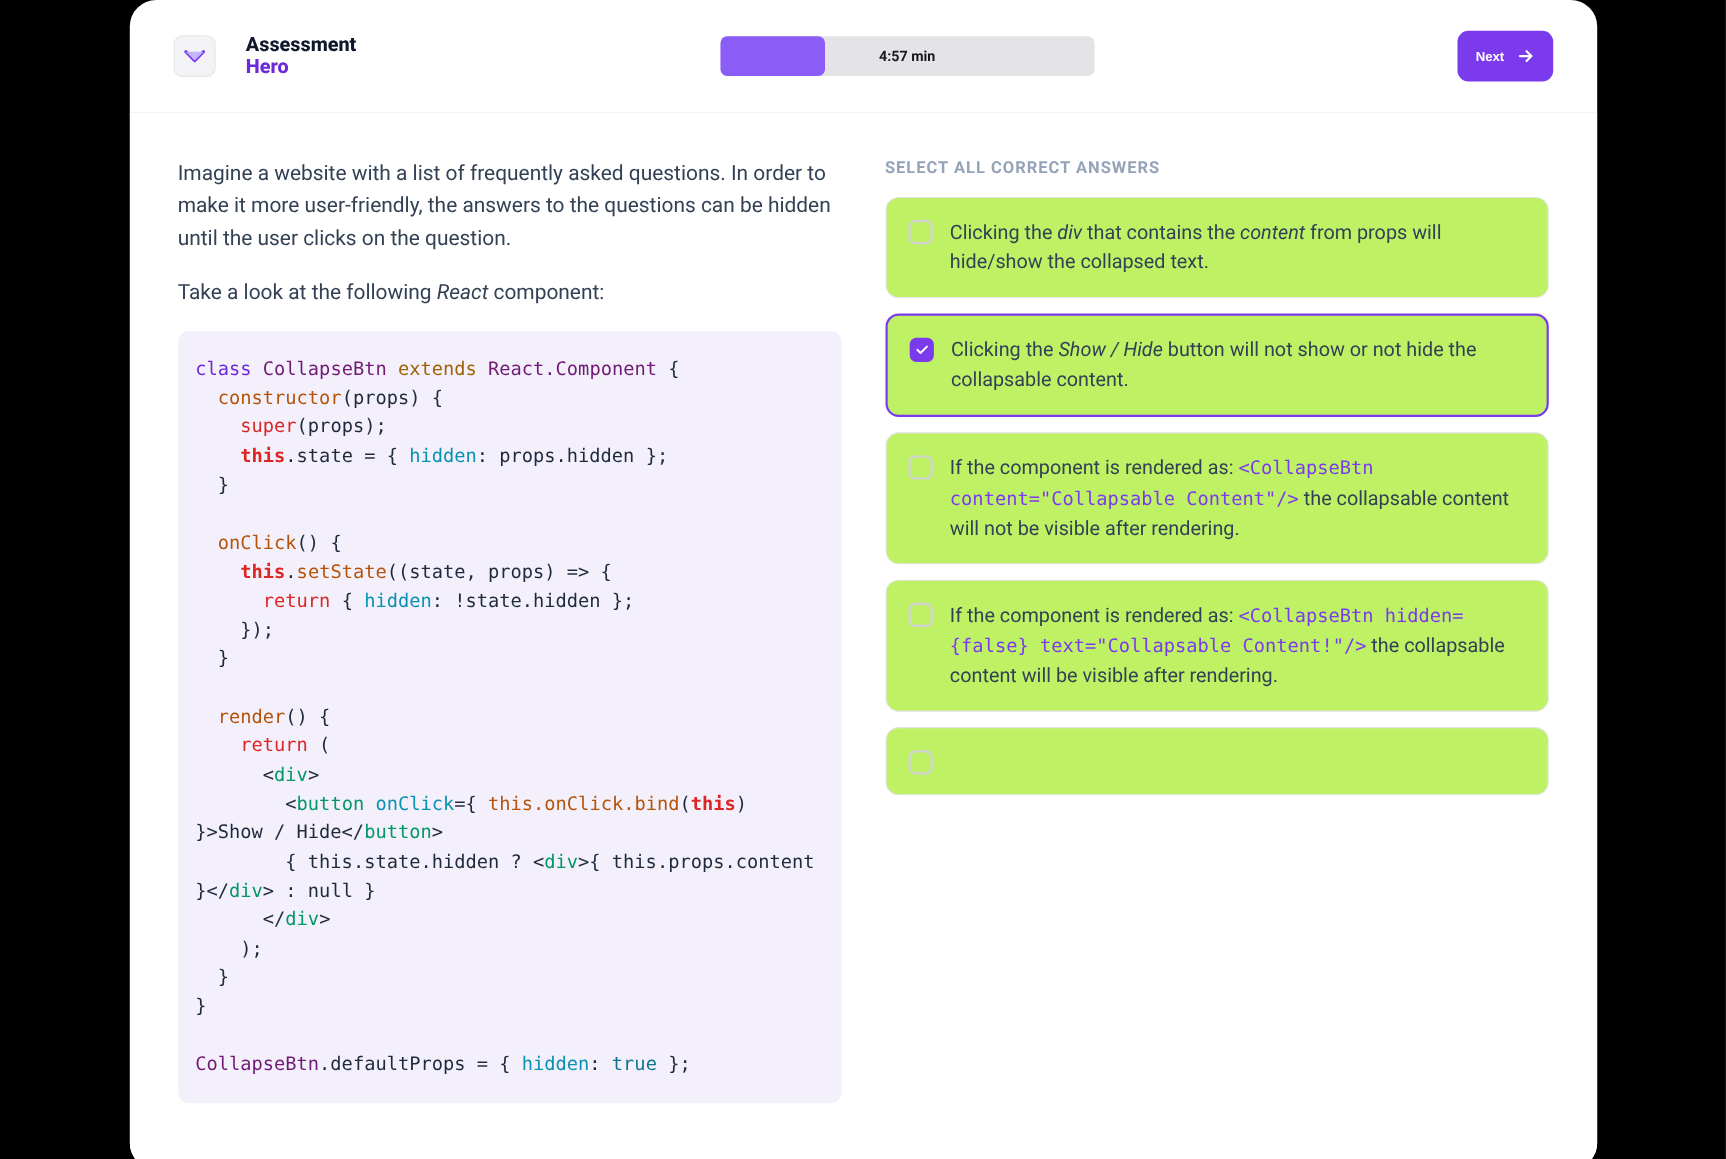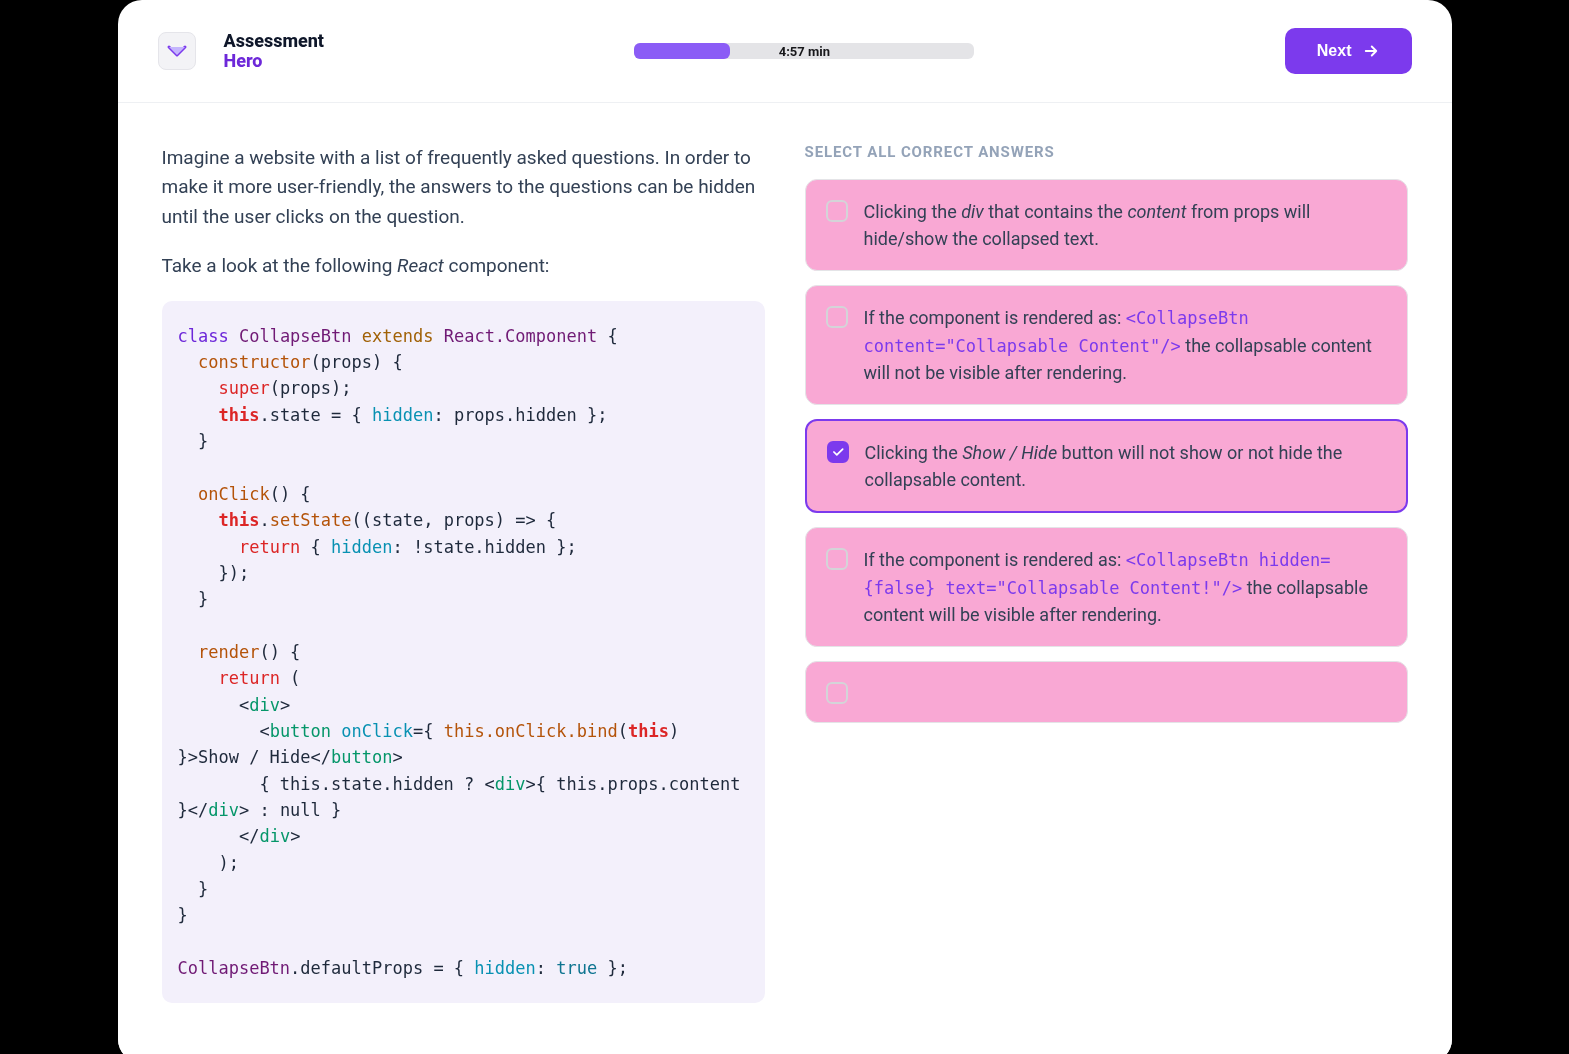--- a/index.html
+++ b/index.html
@@ -43,21 +43,21 @@
 .brand-text { line-height: 1.1; font-weight: 800; font-size: 18px; }
 .brand-text .line1 { color: #0f172a; }
 .brand-text .line2 { color: #6d28d9; }
 .timer-wrap {
   flex: 1;
   display: flex;
   justify-content: center;
 }
 .timer {
   width: 340px;
-  height: 16px;
+  height: 36px;
   background: #e4e4e7;
   border-radius: 6px;
   position: relative;
   display: flex;
   align-items: center;
   justify-content: center;
   font-size: 13px;
   font-weight: 700;
   color: #18181b;
 }
@@ -66,23 +66,23 @@
   left: 0; top: 0; bottom: 0;
   width: 28%;
   background: #8b5cf6;
   border-radius: 6px;
 }
 .timer-label { position: relative; z-index: 1; }
 .next-btn {
   background: #7c3aed;
   color: #fff;
   border: none;
-  padding: 14px 32px;
+  padding: 14px 16px;
   border-radius: 10px;
-  font-size: 16px;
+  font-size: 12px;
   font-weight: 700;
   display: flex;
   align-items: center;
   gap: 10px;
   cursor: pointer;
 }
 .next-btn svg { width: 18px; height: 18px; }
 .content {
   padding: 40px 44px 60px;
   background: #fff;
@@ -132,21 +132,21 @@
 }
 .option {
   border: 1.5px solid #e4e4e7;
   border-radius: 12px;
   padding: 18px 20px;
   display: flex;
   align-items: flex-start;
   gap: 16px;
   margin-bottom: 14px;
   cursor: pointer;
-  background: #f9a8d4;
+  background: #bef264;
 }
 .option.selected {
   border: 2px solid #7c3aed;
 }
 .checkbox {
   width: 22px;
   height: 22px;
   border: 2px solid #d4d4d8;
   border-radius: 6px;
   flex-shrink: 0;
@@ -235,34 +235,34 @@
 
 <span class="tok-cls">CollapseBtn</span>.defaultProps = { <span class="tok-prop">hidden</span>: <span class="tok-bool">true</span> };</div>
       </div>
       <div class="right">
         <div class="answers-title">SELECT ALL CORRECT ANSWERS</div>
         <div id="options-list">
             <div class="option">
               <div class="checkbox"></div>
               <div class="option-text"><span>Clicking the </span><em>div</em><span> that contains the </span><em>content</em><span> from props will hide/show the collapsed text.</span></div>
             </div>
-            <div class="option">
-              <div class="checkbox"></div>
-              <div class="option-text"><span>If the component is rendered as: </span><code>&lt;CollapseBtn content="Collapsable Content"/&gt;</code><span> the collapsable content will not be visible after rendering.</span></div>
-            </div>
             <div class="option selected">
               <div class="checkbox">
                 <svg viewBox="0 0 24 24" fill="none">
                   <path d="M5 12l5 5L20 7" stroke="#fff" stroke-width="3" stroke-linecap="round" stroke-linejoin="round"></path>
                 </svg>
               </div>
               <div class="option-text"><span>Clicking the </span><em>Show / Hide</em><span> button will not show or not hide the collapsable content.</span></div>
             </div>
             <div class="option">
               <div class="checkbox"></div>
+              <div class="option-text"><span>If the component is rendered as: </span><code>&lt;CollapseBtn content="Collapsable Content"/&gt;</code><span> the collapsable content will not be visible after rendering.</span></div>
+            </div>
+            <div class="option">
+              <div class="checkbox"></div>
               <div class="option-text"><span>If the component is rendered as: </span><code>&lt;CollapseBtn hidden={false} text="Collapsable Content!"/&gt;</code><span> the collapsable content will be visible after rendering.</span></div>
             </div>
             <div class="option">
               <div class="checkbox"></div>
             </div>
           </div>
       </div>
     </div>
   </div>
 </div>

